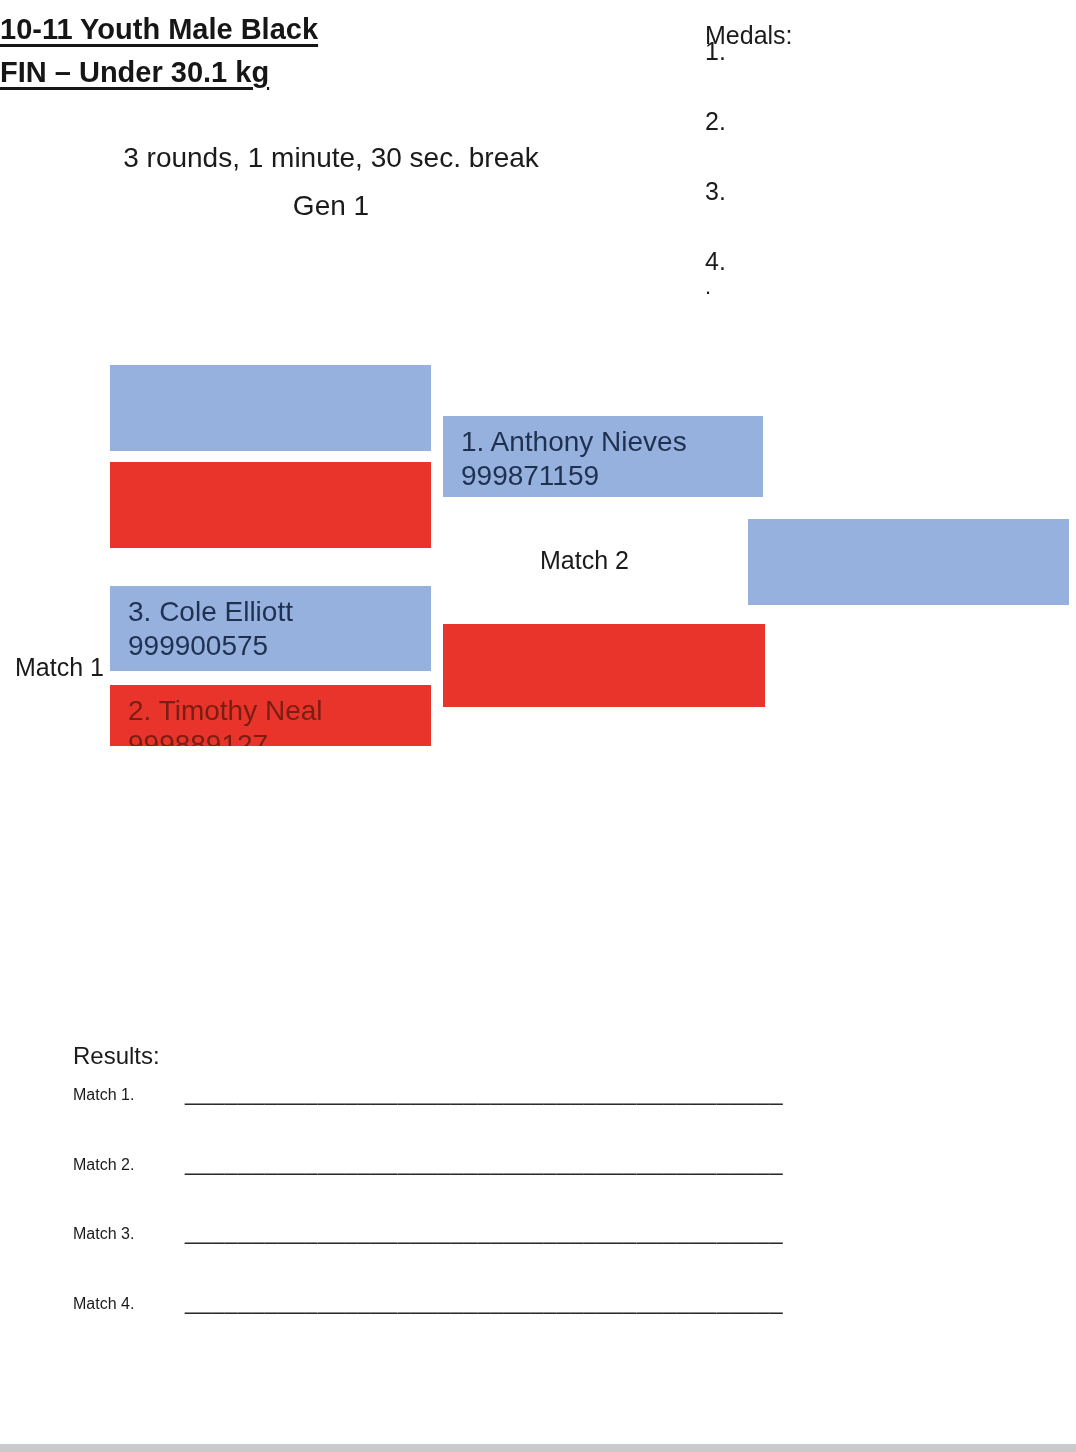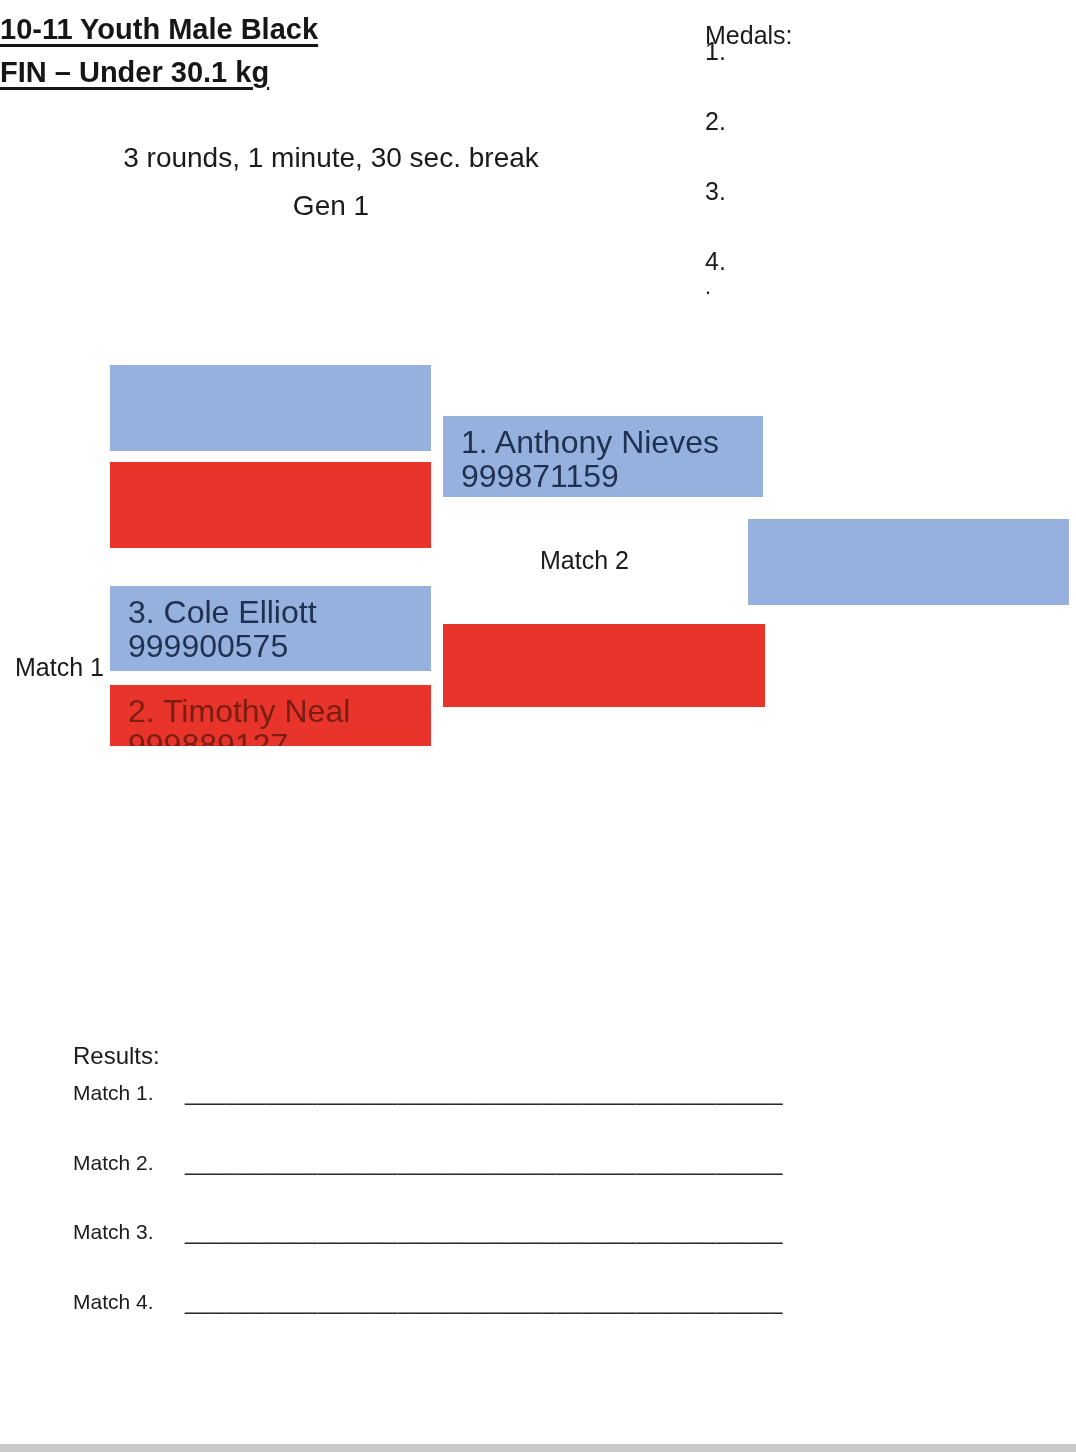--- a/index.html
+++ b/index.html
@@ -59,21 +59,21 @@
   .medal-1 { top: 36px; }
   .medal-2 { top: 106px; }
   .medal-3 { top: 176px; }
   .medal-4 { top: 246px; }
   .medal-dot { top: 272px; font-size: 22px; }
 
   
   .box {
     position: absolute;
     padding: 9px 6px 0 18px;
-    font-size: 32px;
+    font-size: 28px;
     line-height: 34px;
     overflow: hidden;
   }
   .box.blue { background: #97b1de; color: #1f3150; }
   .box.red  { background: #e8342b; color: #7a1d12; }
 
   .slot-r1-1 { left: 110px; top: 365px; width: 321px; height: 86px; }
   .slot-r1-2 { left: 110px; top: 462px; width: 321px; height: 86px; }
   .slot-r1-3 { left: 110px; top: 586px; width: 321px; height: 85px; }
   .slot-r1-4 { left: 110px; top: 685px; width: 321px; height: 61px; }
@@ -105,21 +105,21 @@
     width: 700px;
     white-space: nowrap;
   }
   .result-row-1 { top: 1077px; }
   .result-row-2 { top: 1147px; }
   .result-row-3 { top: 1216px; }
   .result-row-4 { top: 1286px; }
   .result-label {
     display: inline-block;
     width: 112px;
-    font-size: 21px;
+    font-size: 16px;
     line-height: 30px;
   }
   .result-line {
     display: inline-block;
     font-size: 23px;
     line-height: 30px;
     letter-spacing: 0.5px;
     color: #2a2a2a;
   }
 

